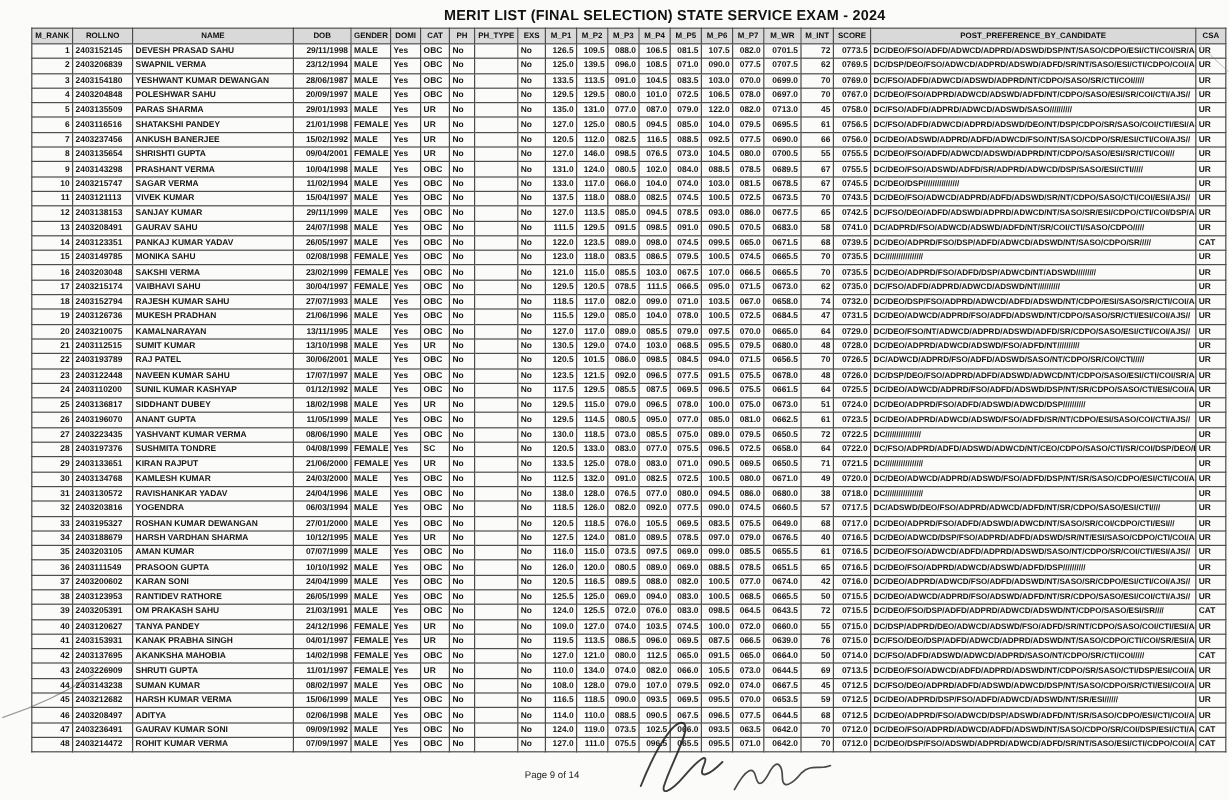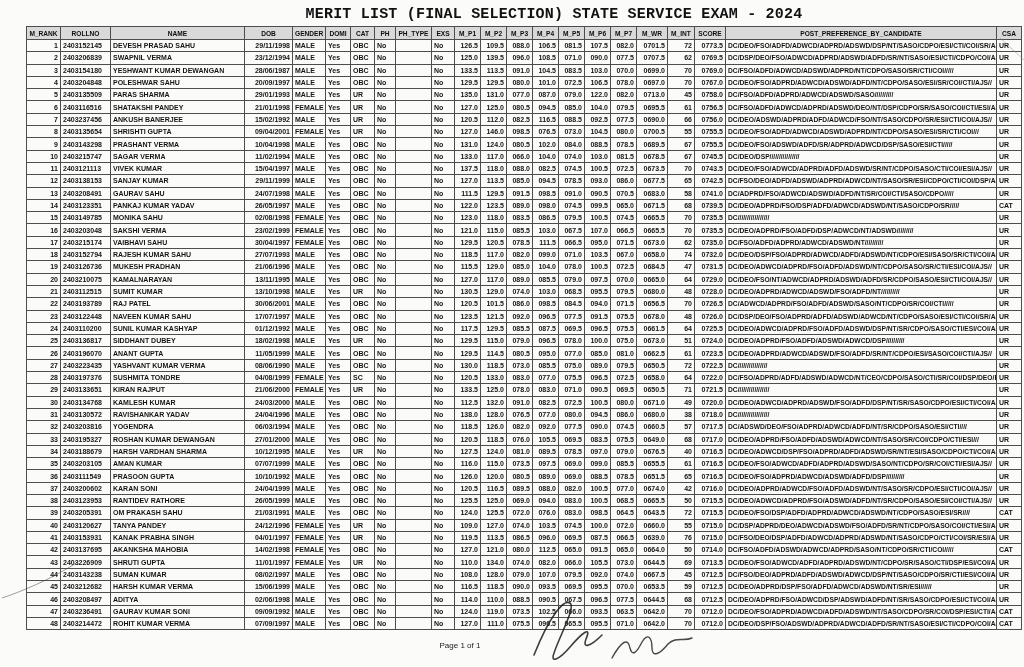--- a/index.html
+++ b/index.html
@@ -4,25 +4,24 @@
 <style>
   html,body{margin:0;padding:0;}
   body{
     width:1024px;height:667px;overflow:hidden;position:relative;
     background:#fbfbf9;
     font-family:"Liberation Sans","DejaVu Sans",sans-serif;
     color:#141414;
   }
   .page-title{
     text-align:center;
-    font-size:15px;font-weight:bold;
+    font-size:12px;font-weight:bold;
     letter-spacing:.2px;
     padding-top:6px;padding-left:84px;
     color:#111;
-    font-family:Liberation Mono, monospace;
   }
   .merit-table{
     border-collapse:collapse;
     table-layout:fixed;
     width:996px;
     margin:3px 0 0 26px;
     font-size:7px;font-weight:bold;
   }
   .merit-table th,.merit-table td{
     border:1px solid #4d4d4d;
@@ -1269,21 +1268,21 @@
         <td>071.0</td>
         <td>0642.0</td>
         <td>70</td>
         <td>0712.0</td>
         <td>DC/DEO/DSP/FSO/ADSWD/ADPRD/ADWCD/ADFD/SR/NT/SASO/ESI/CTI/CDPO/COI/AJS/</td>
         <td>CAT</td>
       </tr>
     </tbody>
 </table>
 
-<div class="page-footer">Page 1 of 1</div>
+<div class="page-footer">Page 9 of 14</div>
 
 <svg class="artifact" style="left:520px;top:595px" width="100" height="72" viewBox="0 0 100 72">
   <path d="M14,60 C30,20 44,4 50,8 C56,12 40,40 34,58 C30,68 38,66 50,52 C62,38 72,30 66,44 C62,54 70,52 82,40" fill="none" stroke="#1b1b1b" stroke-width="1.6" stroke-linecap="round" opacity="0.85"></path>
 </svg>
 <svg class="artifact" style="left:608px;top:632px" width="90" height="34" viewBox="0 0 90 34">
   <path d="M4,26 C14,8 20,6 22,16 C24,24 28,22 34,10 C40,0 44,6 44,16 C44,26 52,22 60,12 C68,4 76,10 84,6" fill="none" stroke="#1b1b1b" stroke-width="1.4" stroke-linecap="round" opacity="0.8"></path>
 </svg>
 <svg class="artifact" style="left:0px;top:558px" width="80" height="46" viewBox="0 0 80 46">
   <path d="M2,40 C20,34 50,22 78,4" fill="none" stroke="#4a4a4a" stroke-width="1" opacity="0.55"></path>
 </svg>

